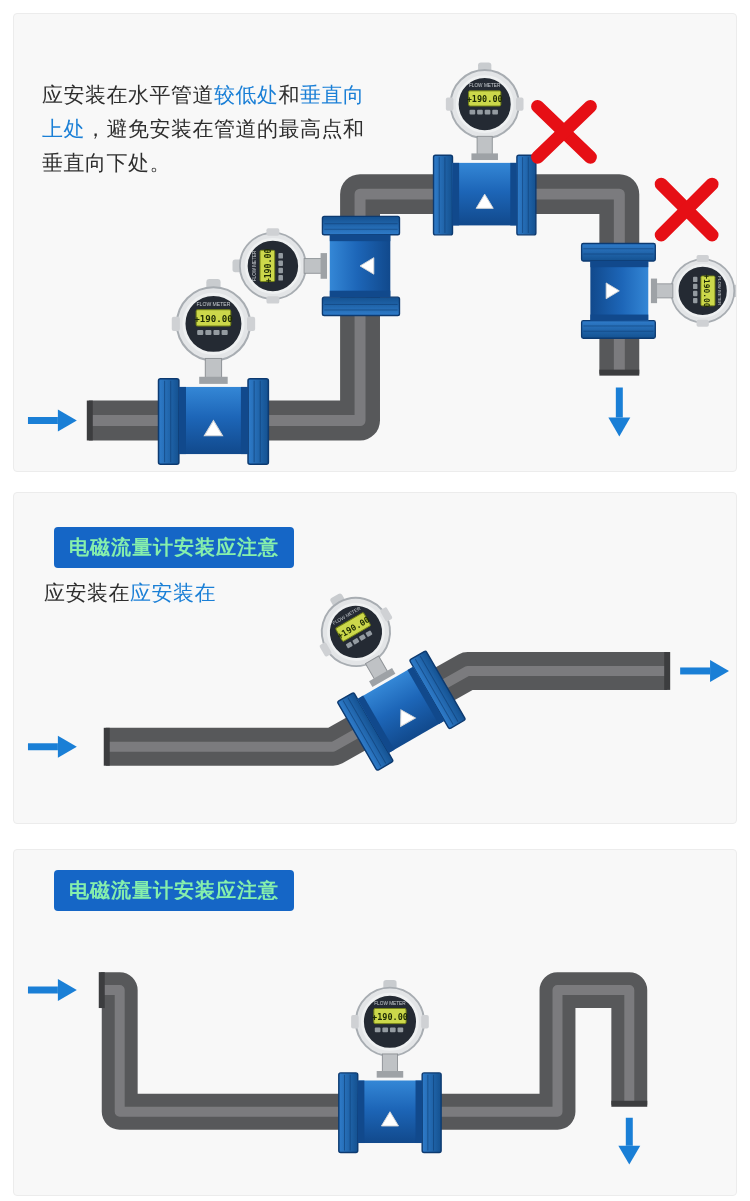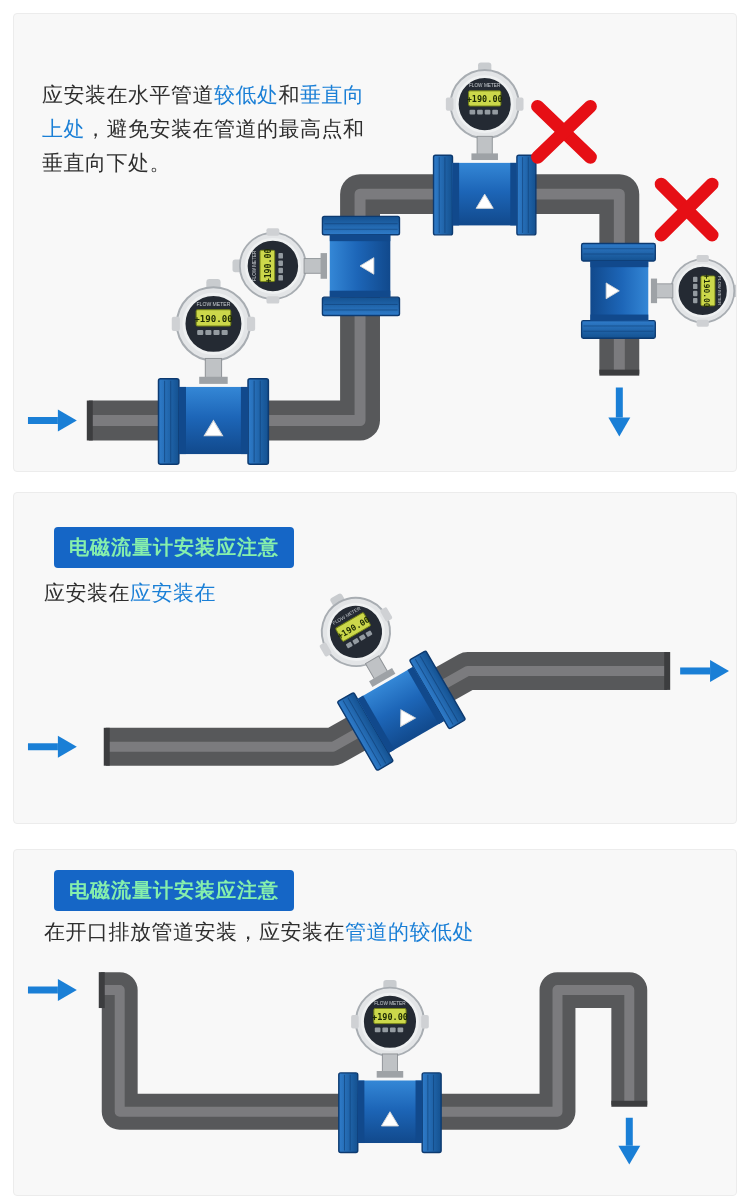--- a/index.html
+++ b/index.html
@@ -130,23 +130,20 @@
     </g>
     <g fill="#1a7fd6" stroke="#1a7fd6">
       <line x1="668" y1="178" x2="698" y2="178" stroke-width="7"></line>
       <polygon points="698,167 717,178 698,189" stroke="none"></polygon>
     </g>
   </svg>
 </div>
 
 <div class="panel" id="panel3">
   <div class="badge">电磁流量计安装应注意</div>
-  <div class="note">
-    <span>在开口排放管道安装，应安装在</span><span class="blue">管道的较低处</span>
-  </div>
   <svg class="diagram" viewBox="0 0 724 345">
     <path d="M87 140 L106 140 L106 262 L545 262 L545 140 L617 140 L617 255" fill="none" stroke="#57585a" stroke-width="36" stroke-linejoin="round"></path>
     <path d="M87 140 L106 140 L106 262 L545 262 L545 140 L617 140 L617 255" fill="none" stroke="#7f8082" stroke-width="10" stroke-linejoin="round" opacity="0.9"></path>
     <rect x="85" y="122" width="6" height="36" fill="#3c3d3f"></rect>
     <rect x="599" y="251" width="36" height="6" fill="#3c3d3f"></rect>
 
     <g transform="translate(377,262) scale(0.95) translate(-60,-147)">
       <use href="#flowmeter"></use>
     </g>
 

